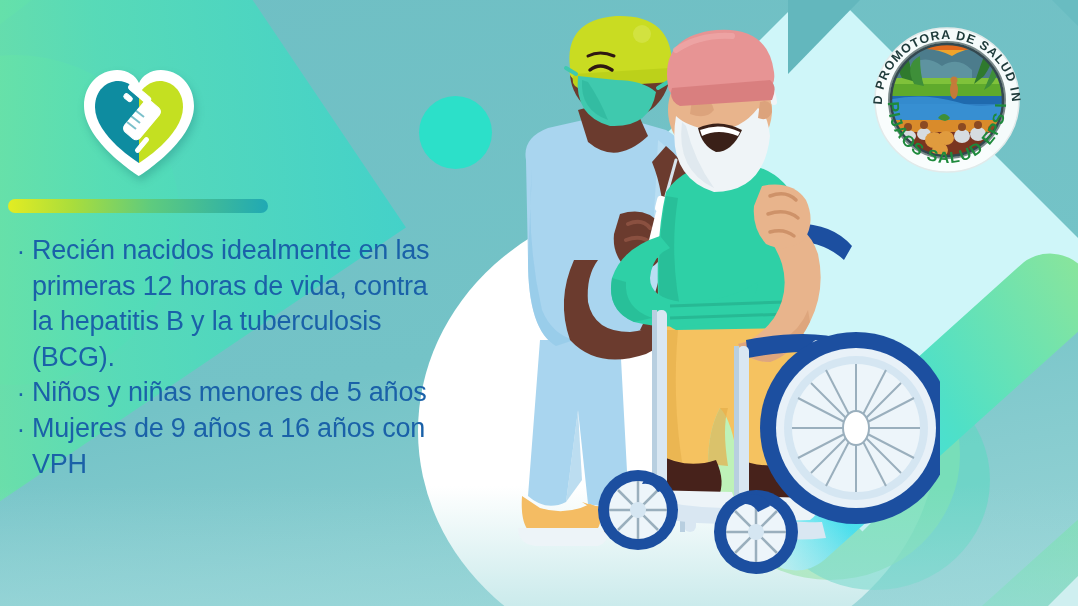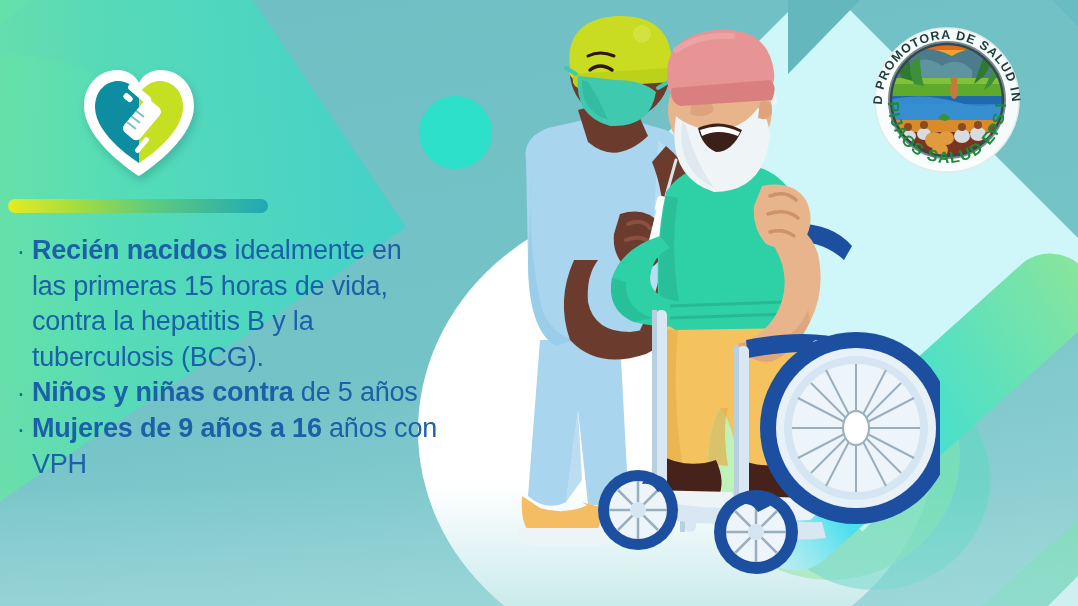--- a/index.html
+++ b/index.html
@@ -167,21 +167,21 @@
     line-height:36px;
     text-align:center;
     color:#1A61A8;
   }
   .bullet-text {
     font-size:27px;
     line-height:35.5px;
     letter-spacing:-.2px;
     color:#1A61A8;
   }
-  .bullet-text .lead { font-weight:bold;margin-top:34px; }
+  .bullet-text .lead { font-weight:normal;margin-top:34px; }
 
   
   .logo-seal {
     position:absolute;
     left:862px; top:12px;
     width:170px; height:170px;
   }
 
   
   .illo { position:absolute; left:470px; top:10px; width:470px; height:580px; }
@@ -227,26 +227,26 @@
       <line x1="53" y1="54" x2="62" y2="61"></line>
       <line x1="49" y1="60" x2="58" y2="67"></line>
     </g>
   </svg>
   <div class="brand-bar"></div>
 
   <div class="copy">
 
     <div class="bullet-row">
       <span class="bullet-dot">·</span>
-      <span class="bullet-text"><span class="lead">Recién nacidos</span><span> idealmente en las primeras 15 horas de vida, contra la hepatitis B y la tuberculosis (BCG).</span></span>
+      <span class="bullet-text"><span class="lead">Recién nacidos</span><span> idealmente en las primeras 12 horas de vida, contra la hepatitis B y la tuberculosis (BCG).</span></span>
     </div>
 
     <div class="bullet-row">
       <span class="bullet-dot">·</span>
-      <span class="bullet-text"><span class="lead">Niños y niñas contra</span><span> de 5 años</span></span>
+      <span class="bullet-text"><span class="lead">Niños y niñas menores</span><span> de 5 años</span></span>
     </div>
 
     <div class="bullet-row">
       <span class="bullet-dot">·</span>
       <span class="bullet-text"><span class="lead">Mujeres de 9 años a 16</span><span> años con VPH</span></span>
     </div>
 
   </div>
 
   <svg class="illo" viewBox="0 0 470 580">

